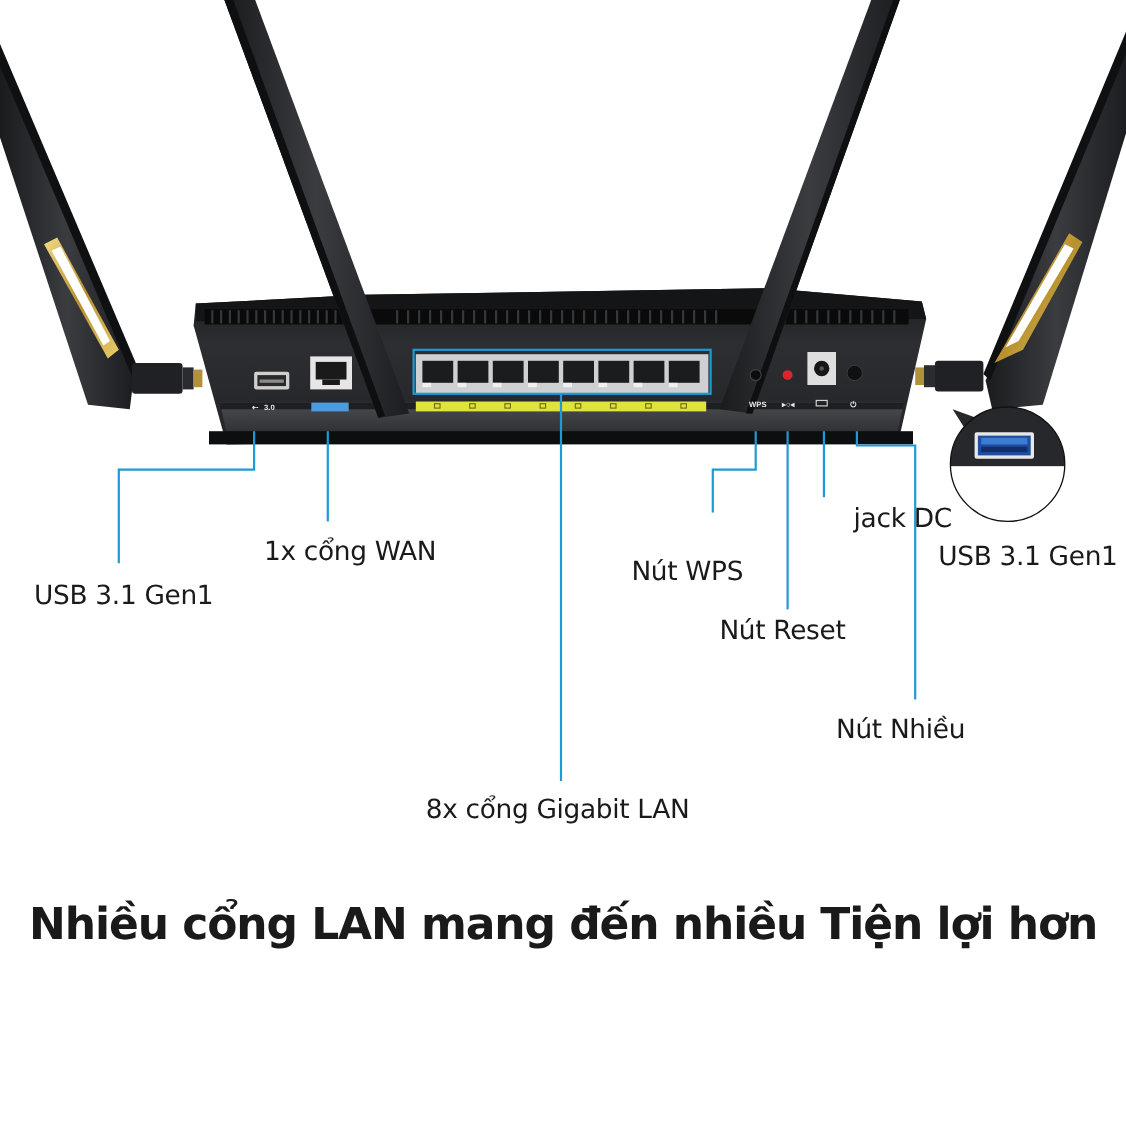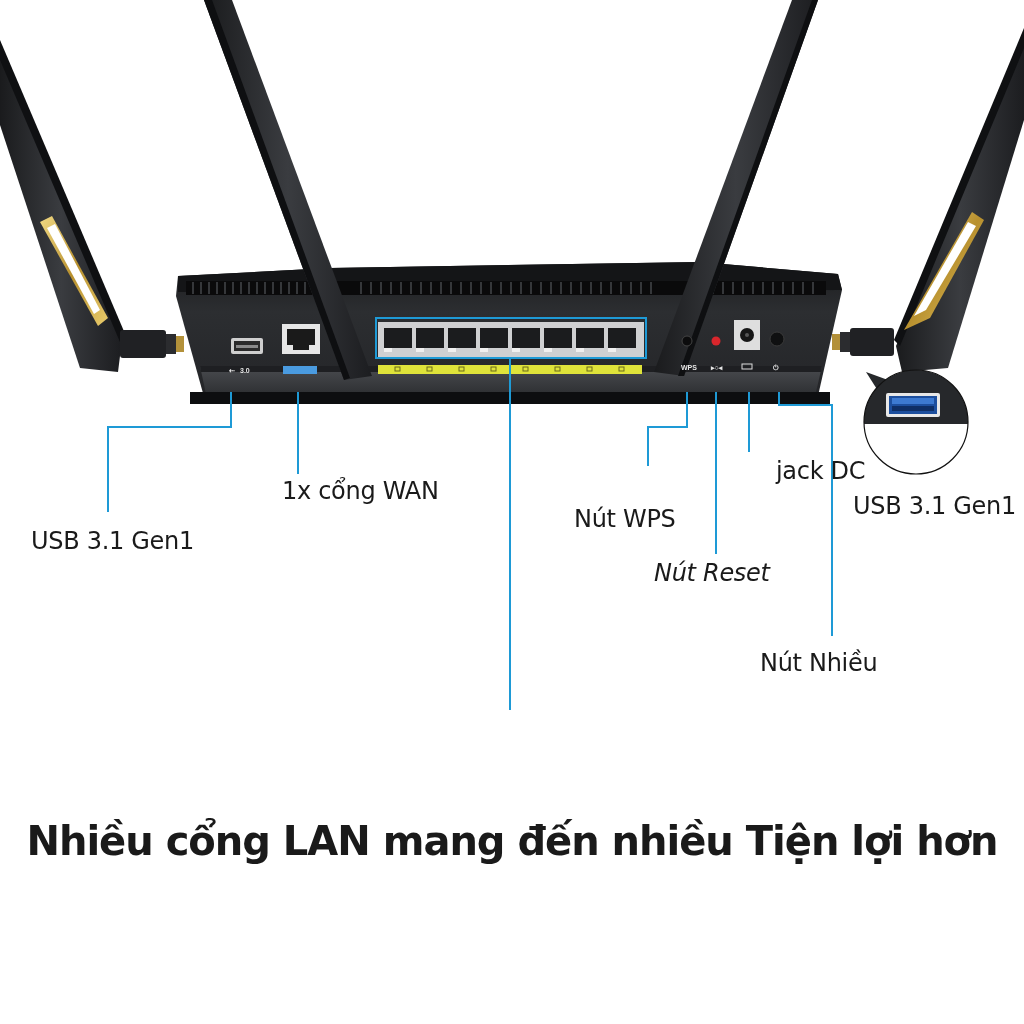--- a/index.html
+++ b/index.html
@@ -225,22 +225,23 @@
     <polyline points="298,392 298,474"></polyline>
     <polyline points="510,358 510,710"></polyline>
     <polyline points="687,392 687,427 648,427 648,466"></polyline>
     <polyline points="716,392 716,554"></polyline>
     <polyline points="749,392 749,452"></polyline>
     <polyline points="779,392 779,405 832,405 832,636"></polyline>
   </g>
 </svg>
 
 <div class="label" style="left:31px; top:527px;">USB 3.1 Gen1</div>
-<div class="label" style="left:240px; top:477px;margin-left:42px;">1x cổng WAN</div>
+<div class="label" style="left:240px; top:487px;">1x cổng WAN</div>
+<div class="label" style="left:387px; top:722px;">8x cổng Gigabit LAN</div>
 <div class="label" style="left:574px; top:469px;margin-top:36px;">Nút WPS</div>
-<div class="label" style="left:654px; top:559px;font-style:italic;">Nút Reset</div>
+<div class="label" style="left:654px; top:559px;">Nút Reset</div>
 <div class="label" style="left:760px; top:457px;margin-left:16px;">jack DC</div>
 <div class="label" style="left:760px; top:649px;">Nút Nhiều</div>
 <div class="label" style="left:853px; top:492px;">USB 3.1 Gen1</div>
 
 <div class="headline">Nhiều cổng LAN mang đến nhiều Tiện lợi hơn</div>
 
 </div>
 
 </body></html>

